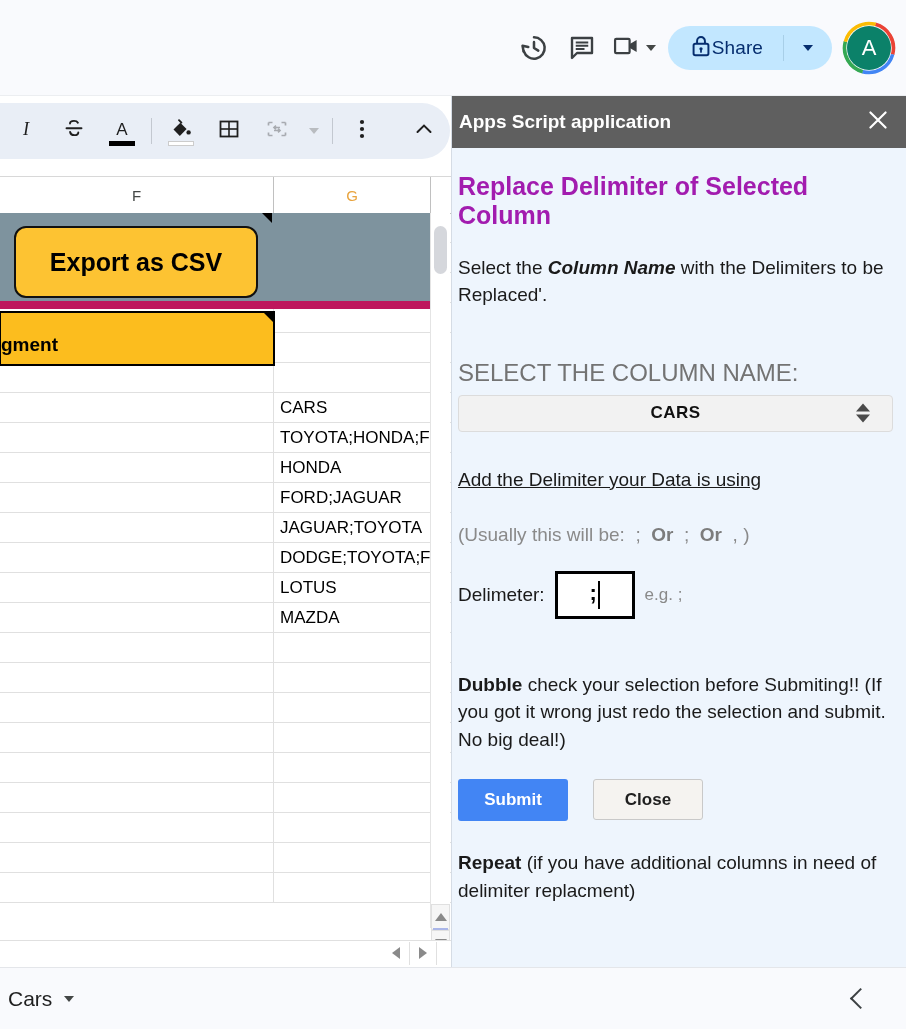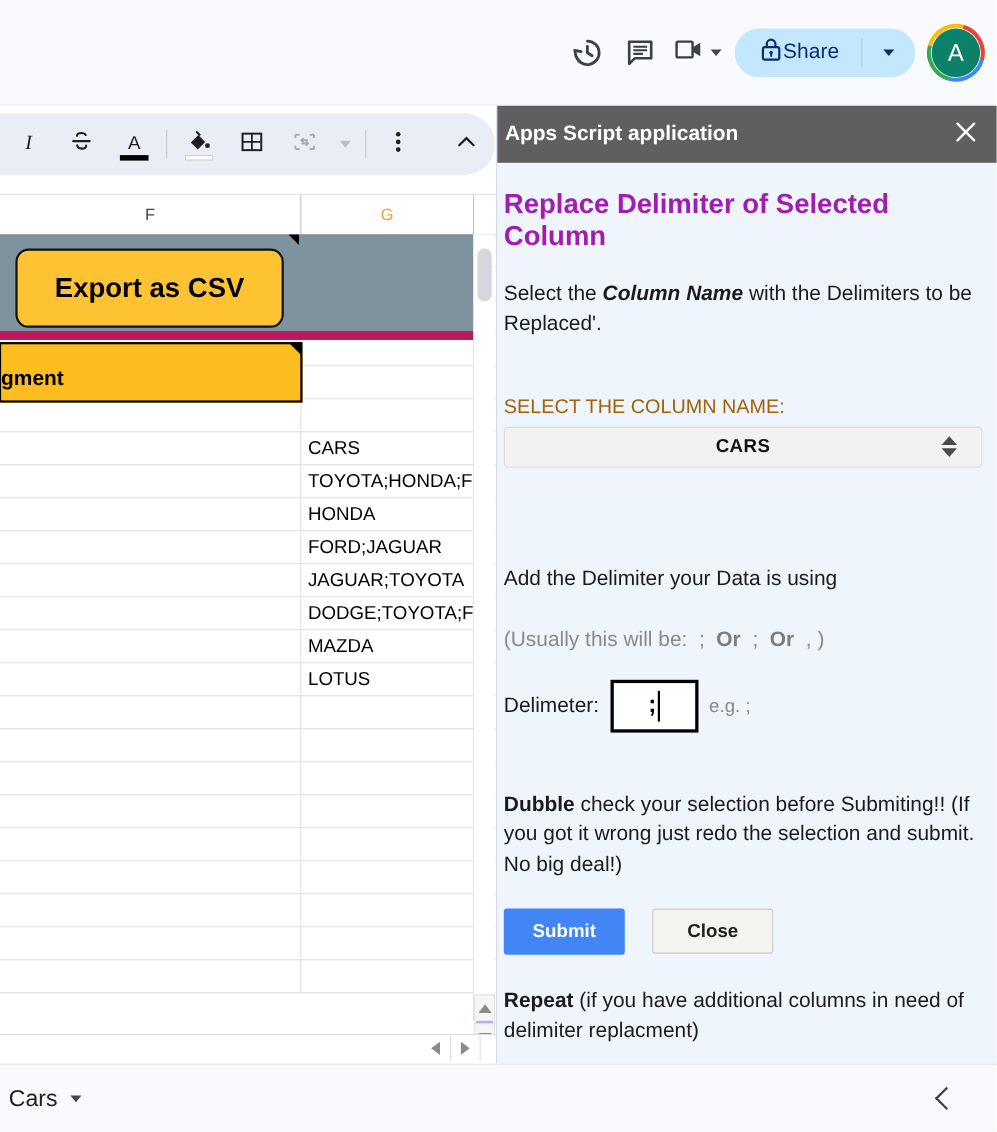--- a/index.html
+++ b/index.html
@@ -301,21 +301,21 @@
     line-height: 1.15;
     margin: 0 0 24px 0;
   }
   .body-line {
     font-size: 19px; color: #1a1a1a; line-height: 1.45; margin: 0;
   }
   .em-bi { font-style: italic; font-weight: bold; }
   .strong { font-weight: bold; }
 
   #select-label {
-    font-size: 18px; color: #a16207;
+    font-size: 24px; color: #737373;
     margin: 50px 0 8px 0;
   }
   #column-select {
     width: 435px; height: 37px;
     background: #f2f2f2;
     border: 1px solid #dcdcdc;
     border-radius: 4px;
     box-sizing: border-box;
     position: relative;
     display: flex; align-items: center; justify-content: center;
@@ -325,21 +325,21 @@
     font-size: 17px; font-weight: bold; color: #111111; letter-spacing: .4px;
   }
   #column-select-arrows {
     position: absolute; right: 22px; top: 50%;
     transform: translateY(-50%);
     display: flex; flex-direction: column; gap: 3px;
   }
   .sel-tri-up   { width:0;height:0;border-left:7px solid transparent;border-right:7px solid transparent;border-bottom:8px solid #4a4a4a; }
   .sel-tri-down { width:0;height:0;border-left:7px solid transparent;border-right:7px solid transparent;border-top:8px solid #4a4a4a; }
 
-  #delim-head { margin-top: 88px; }
+  #delim-head { margin-top: 34px; text-decoration: underline; }
   #delim-hint {
     font-size: 19px; color: #8a8a8a; margin-top: 28px;
   }
   #delim-hint .bold-or { font-weight: bold; color: #7c7c7c; }
 
   #delim-row {
     display: flex; align-items: center;
     margin-top: 22px; gap: 10px;
   }
   #delim-label { font-size: 19px; color: #1a1a1a; }
@@ -526,25 +526,25 @@
           <div class="sheet-row">
             <div class="cell cell-f"></div>
             <div class="cell cell-g">JAGUAR;TOYOTA</div>
           </div>
           <div class="sheet-row">
             <div class="cell cell-f"></div>
             <div class="cell cell-g">DODGE;TOYOTA;F</div>
           </div>
           <div class="sheet-row">
             <div class="cell cell-f"></div>
+            <div class="cell cell-g">LOTUS</div>
+          </div>
+          <div class="sheet-row">
+            <div class="cell cell-f"></div>
             <div class="cell cell-g">MAZDA</div>
-          </div>
-          <div class="sheet-row">
-            <div class="cell cell-f"></div>
-            <div class="cell cell-g">LOTUS</div>
           </div>
           <div class="sheet-row">
             <div class="cell cell-f"></div>
             <div class="cell cell-g"></div>
           </div>
           <div class="sheet-row">
             <div class="cell cell-f"></div>
             <div class="cell cell-g"></div>
           </div>
           <div class="sheet-row">

